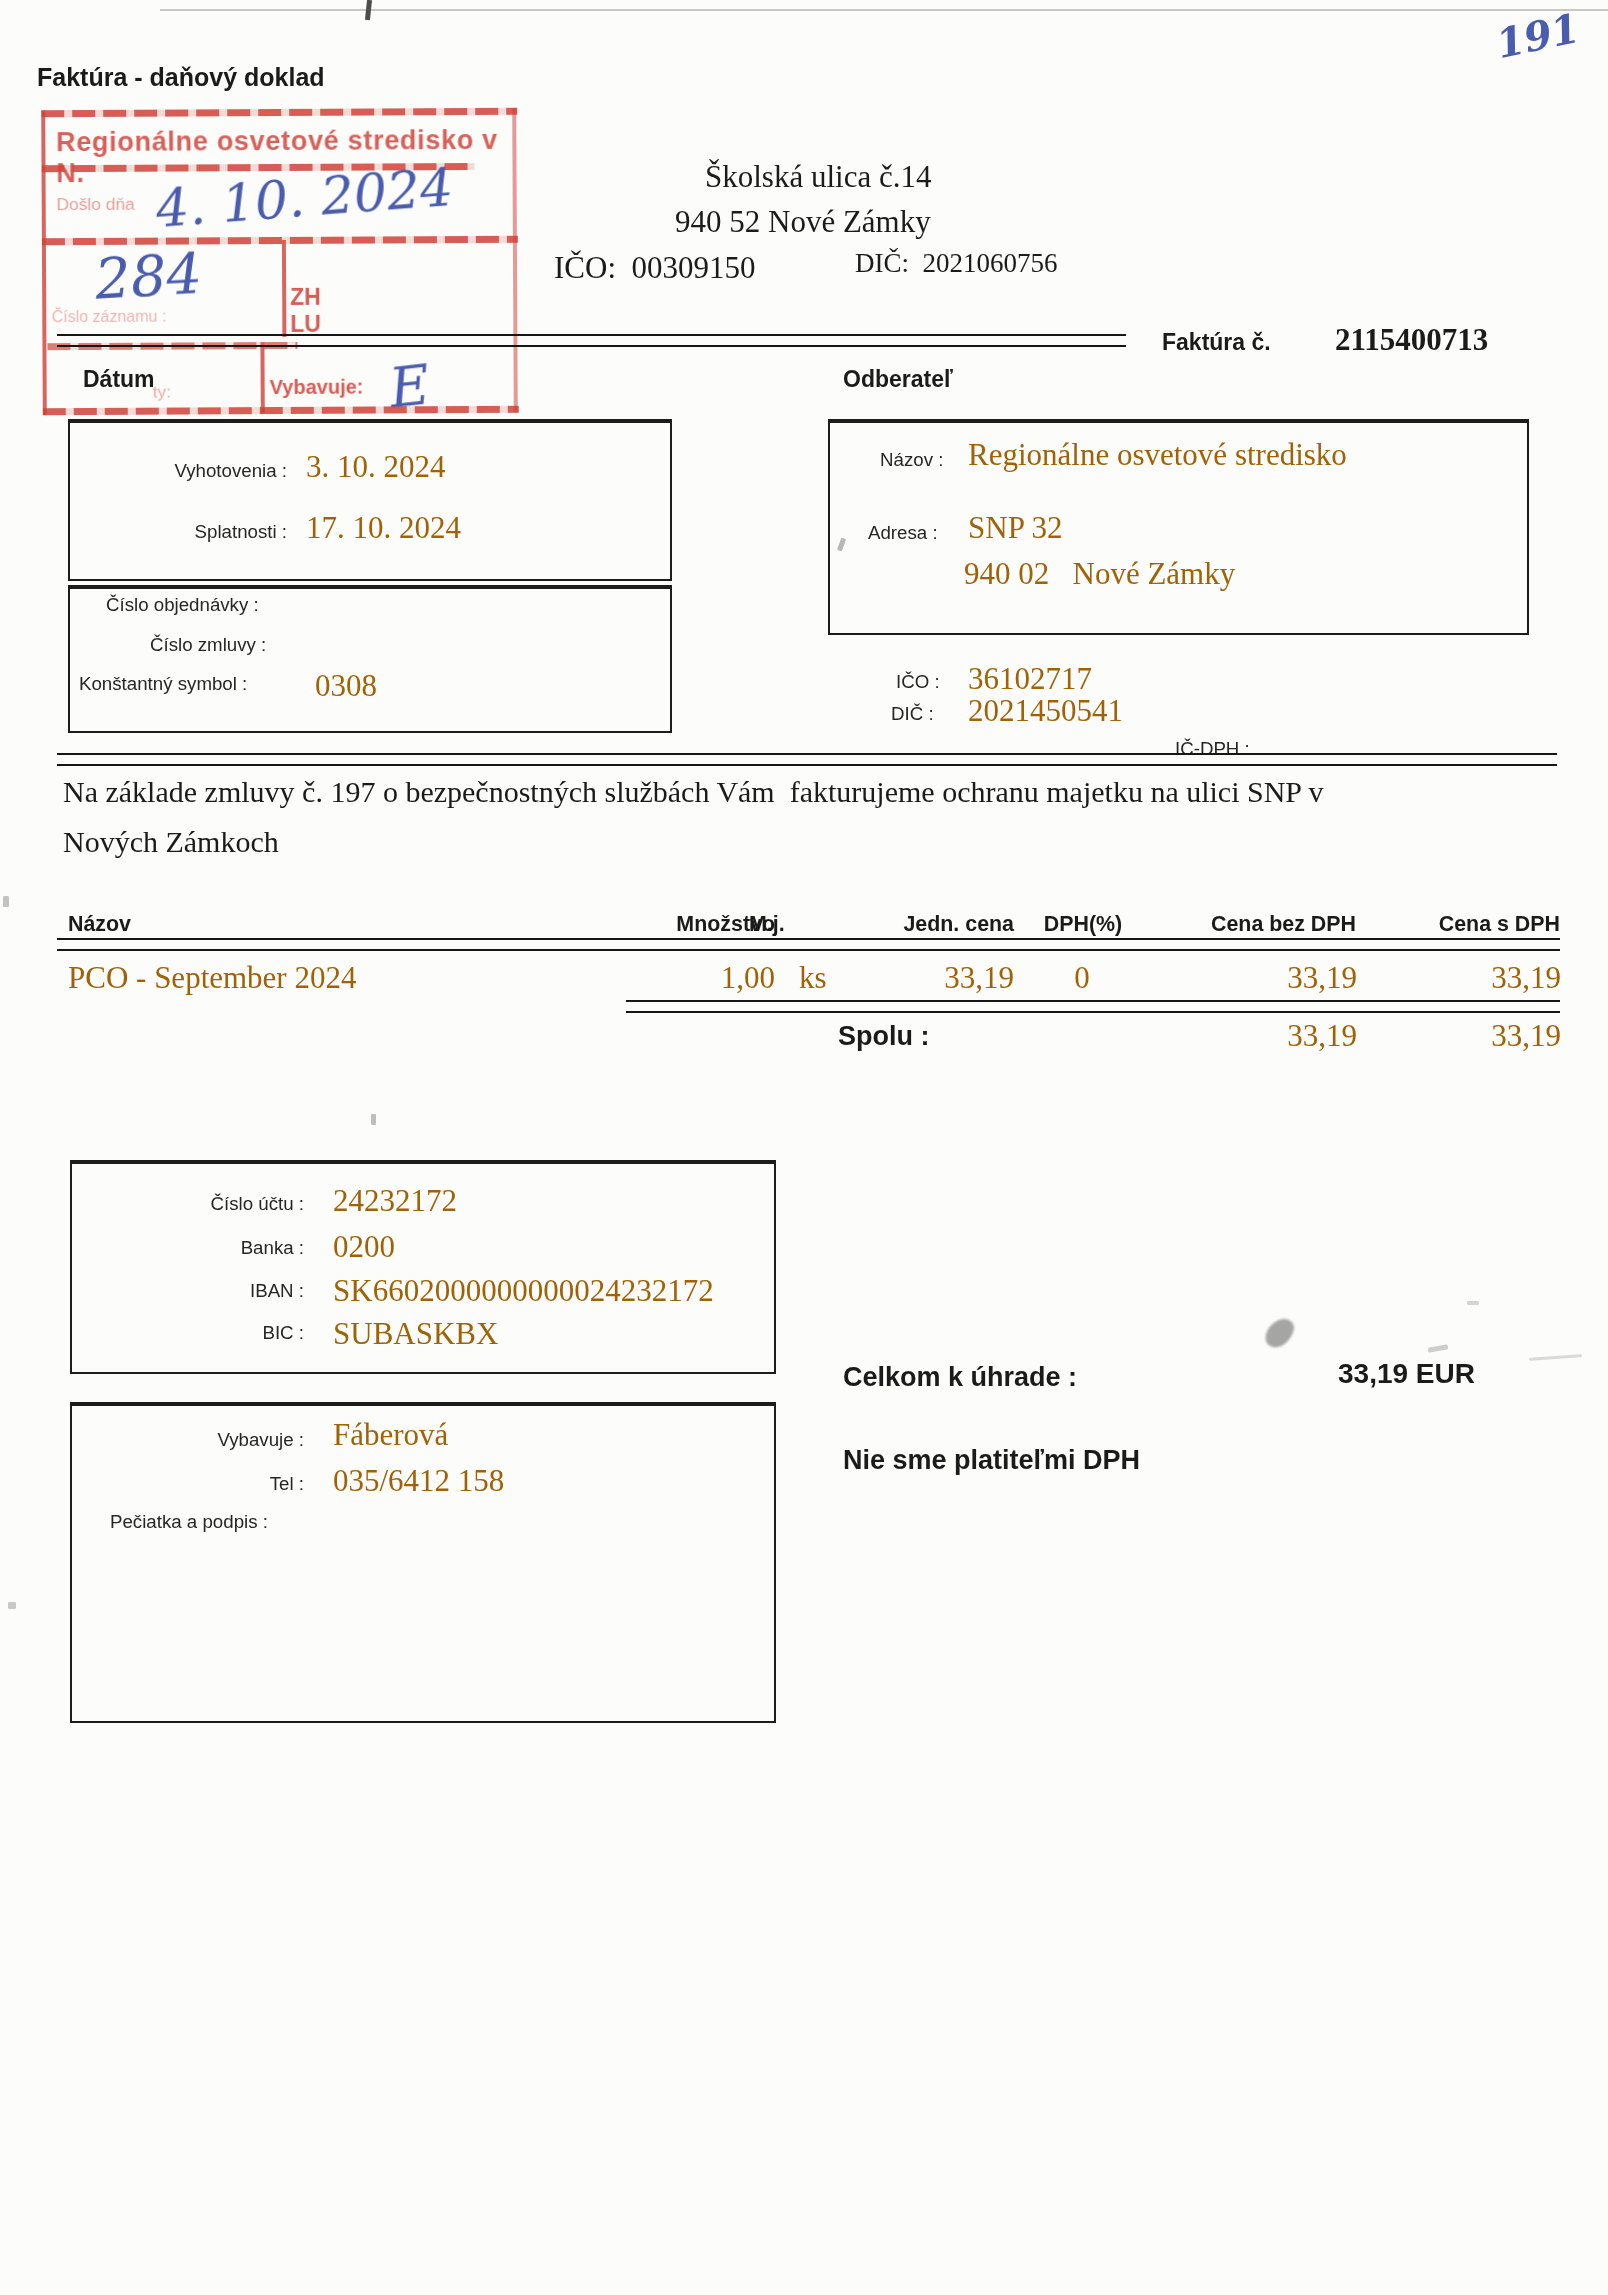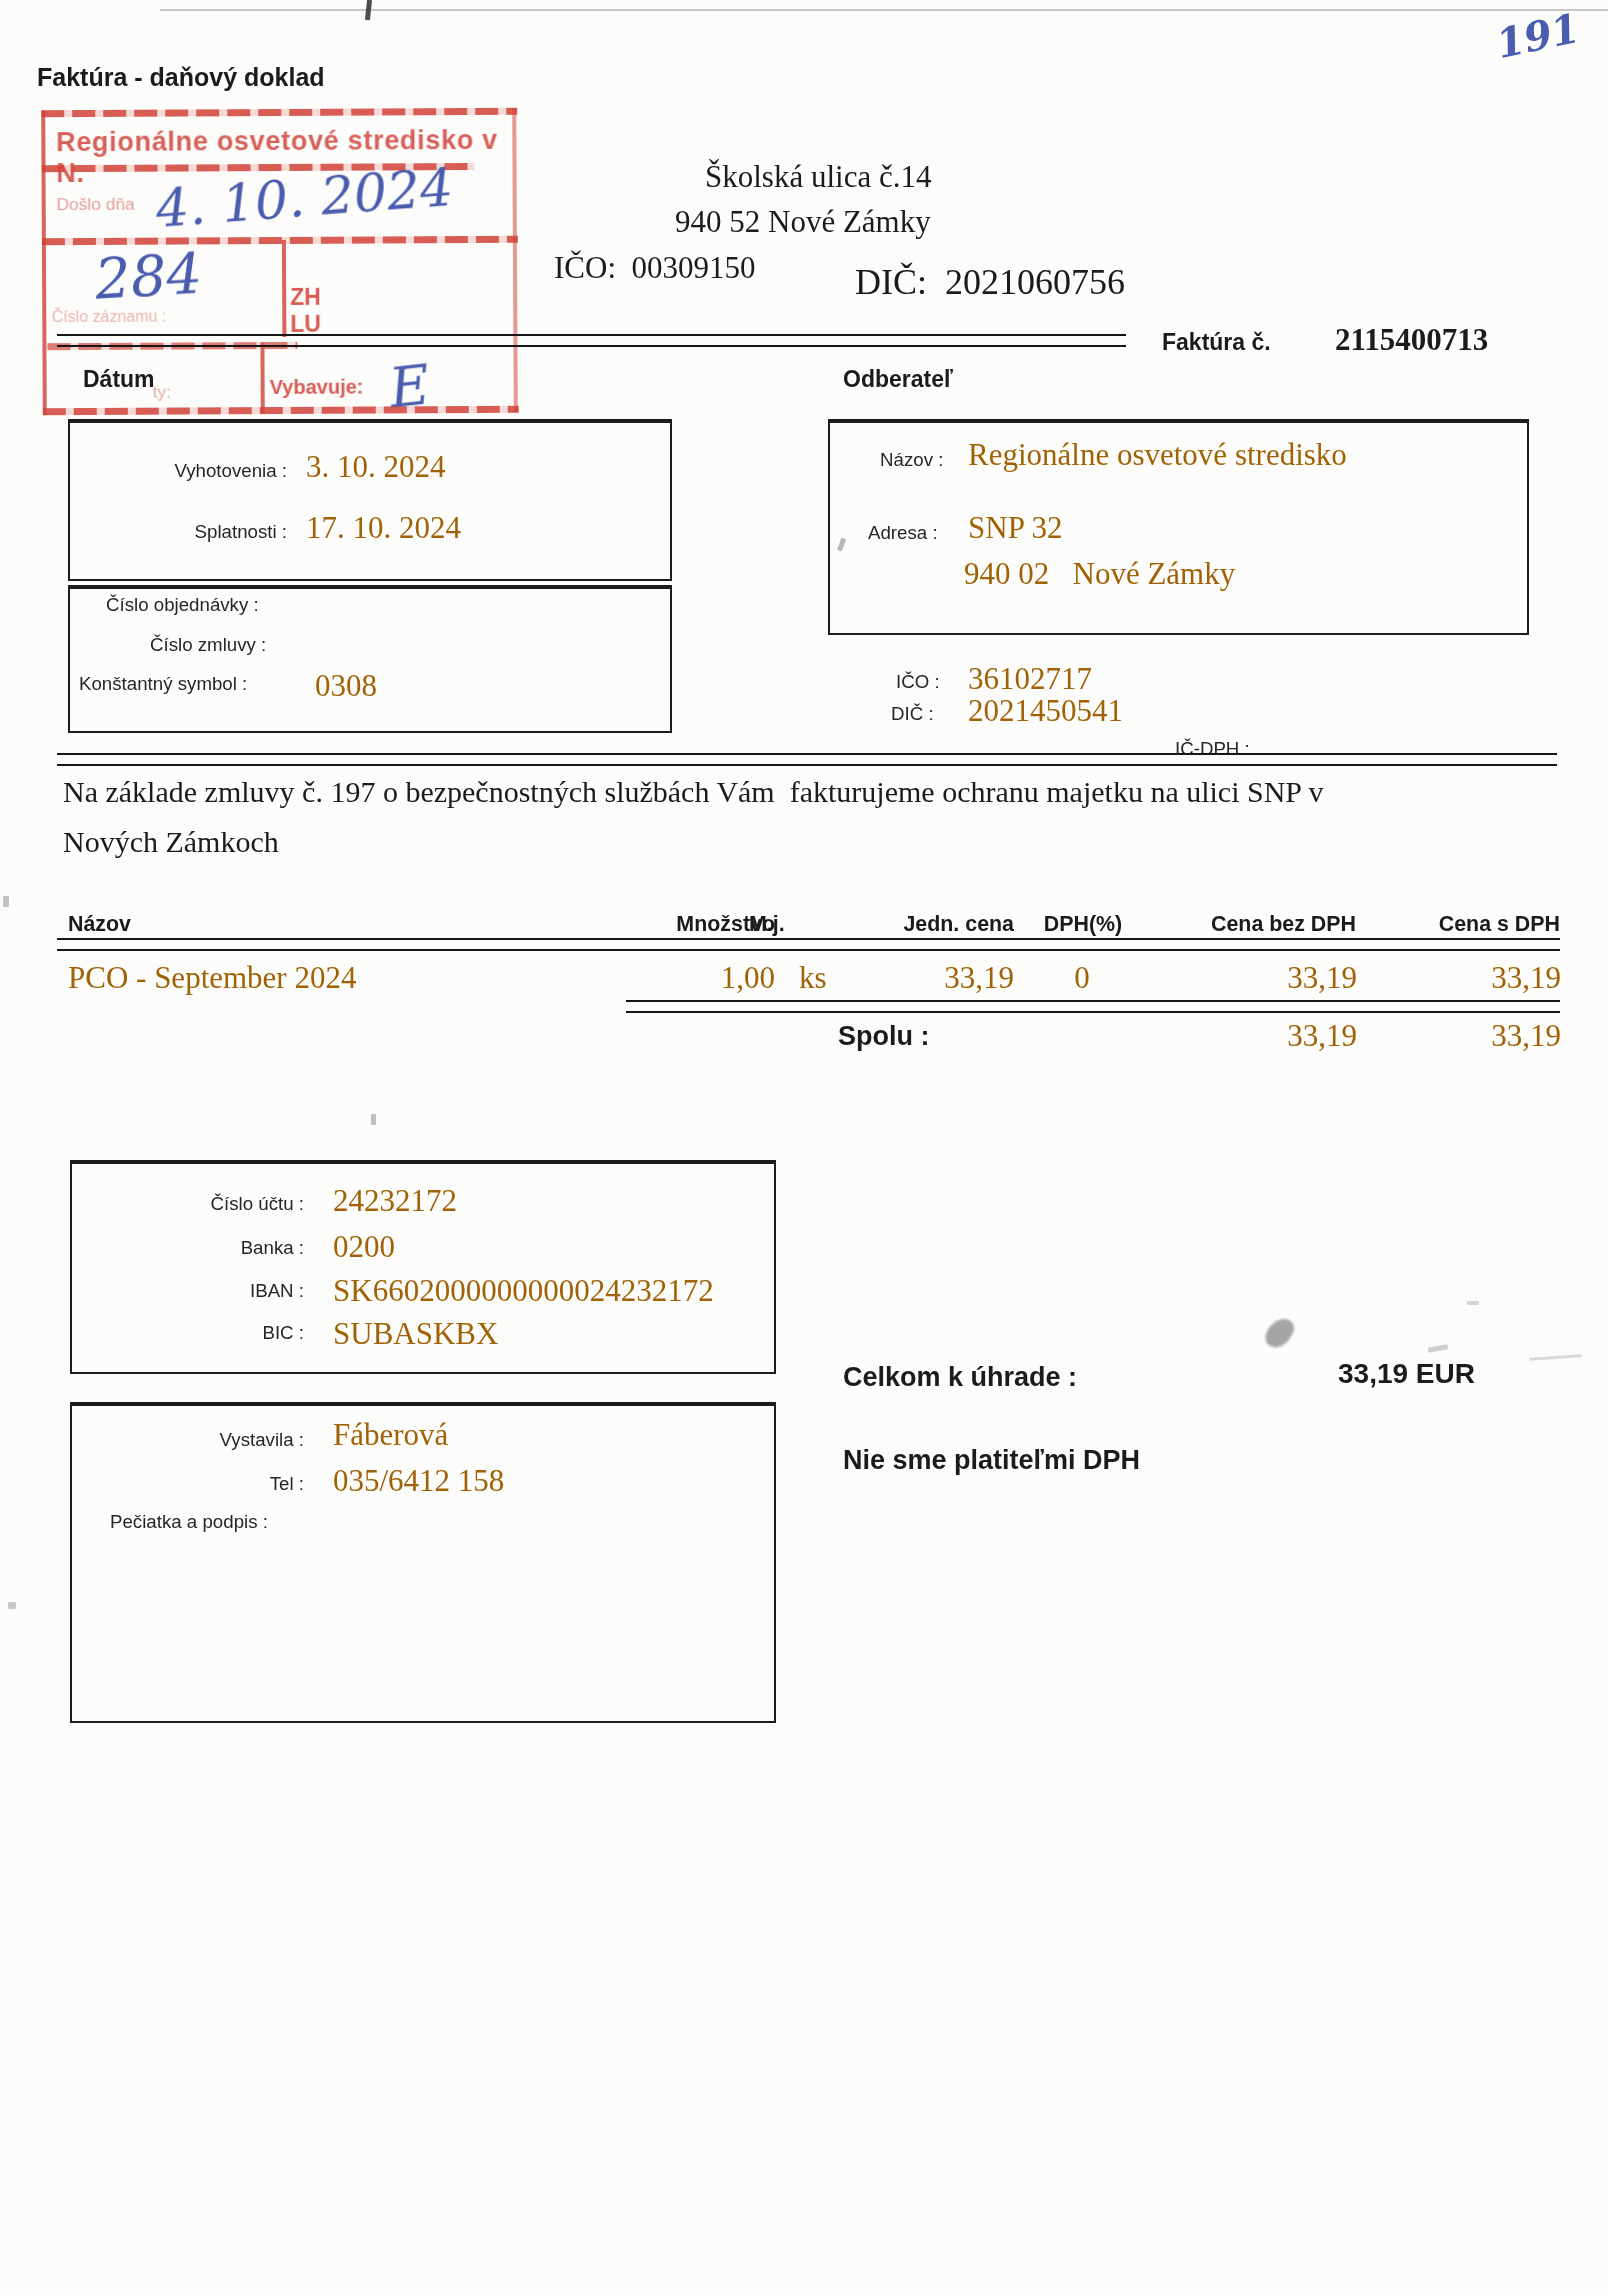--- a/index.html
+++ b/index.html
@@ -65,21 +65,21 @@
     <div class="redline-v" style="left:218px;top:233px;height:71px;"></div>
     <div class="abs red" style="left:110px;top:272px;font-size:17.4px;opacity:.45;">ty:</div>
     <div class="abs red b" style="left:227px;top:267px;font-size:20px;opacity:.85;">Vybavuje:</div>
     <div class="abs hand" style="left:347px;top:246px;font-size:55px;transform:rotate(-6deg);">E</div>
     <div class="redband" style="left:0;top:298px;width:476px;"></div>
   </div>
 
   <div class="abs serif" style="left:705px;top:159px;font-size:31px;">Školská ulica č.14</div>
   <div class="abs serif" style="left:675px;top:204px;font-size:31px;">940 52 Nové Zámky</div>
   <div class="abs serif pre" style="left:554px;top:250px;font-size:31px;">IČO:  00309150</div>
-  <div class="abs serif pre" style="left:855px;top:248px;font-size:36px;margin-top:13px;">DIČ:  2021060756</div>
+  <div class="abs serif pre" style="left:855px;top:248px;font-size:27px;">DIČ:  2021060756</div>
 
   <div class="dblrule" style="left:57px;top:334px;width:1069px;"></div>
   <div class="abs sec sans" style="left:1162px;top:329px;">Faktúra č.</div>
   <div class="abs serif b" style="left:1335px;top:322px;font-size:31px;">2115400713</div>
 
   <div class="abs sec sans" style="left:83px;top:366px;">Dátum</div>
   <div class="abs sec sans" style="left:843px;top:366px;">Odberateľ</div>
 
   <div class="box" style="left:68px;top:419px;width:600px;height:156px;"></div>
   <div class="abs lbl right" style="left:120px;top:460px;width:167px;">Vyhotovenia :</div>
@@ -147,20 +147,20 @@
   <div class="smudge" style="left:1268px;top:1317px;width:23px;height:32px;opacity:.55;"></div>
   <div class="speck" style="left:1428px;top:1346px;width:20px;height:5.3px;opacity:.4;transform:rotate(-10deg);"></div>
   <div class="speck" style="left:1529px;top:1356px;width:53px;height:3.3px;opacity:.3;transform:rotate(-4deg);"></div>
   <div class="speck" style="left:1467px;top:1301px;width:12px;height:4px;opacity:.35;"></div>
 
   <div class="abs sans b" style="left:843px;top:1362px;font-size:27px;">Celkom k úhrade :</div>
   <div class="abs sans b" style="left:1338px;top:1358px;font-size:28px;">33,19 EUR</div>
   <div class="abs sans b" style="left:843px;top:1445px;font-size:27px;">Nie sme platiteľmi DPH</div>
 
   <div class="box" style="left:70px;top:1402px;width:702px;height:315px;"></div>
-  <div class="abs lbl right" style="left:137px;top:1429px;width:167px;">Vystavila :</div>
+  <div class="abs lbl right" style="left:137px;top:1429px;width:167px;">Vybavuje :</div>
   <div class="abs val" style="left:333px;top:1417px;">Fáberová</div>
   <div class="abs lbl right" style="left:137px;top:1473px;width:167px;">Tel :</div>
   <div class="abs val" style="left:333px;top:1463px;">035/6412 158</div>
   <div class="abs lbl" style="left:110px;top:1511px;">Pečiatka a podpis :</div>
 
 </div>
 
 
 </body></html>

